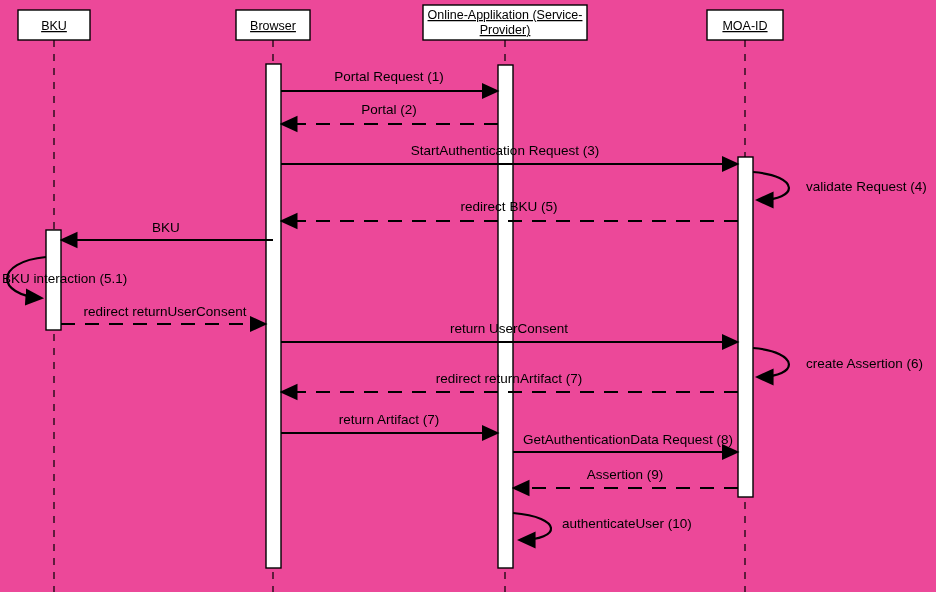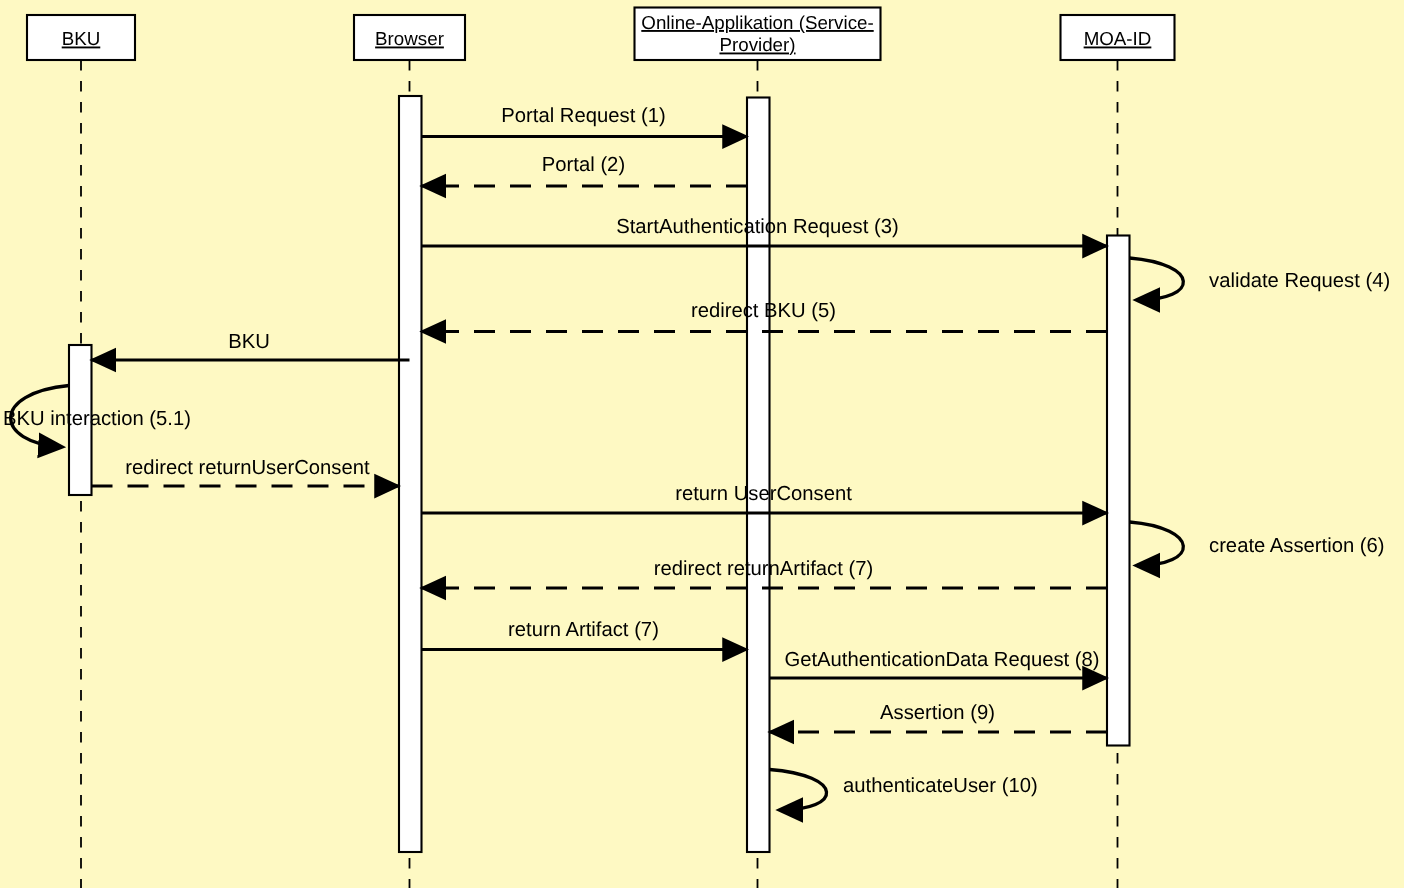--- a/index.html
+++ b/index.html
@@ -4,21 +4,21 @@
 <style>
   html, body {
     margin: 0;
     padding: 0;
     background: #ffffff;
   }
   #diagram-root {
     position: relative;
     width: 936px;
     height: 592px;
-    background: #fef9c3;
+    background: #ec4899;
     font-family: "Liberation Sans", sans-serif;
     overflow: hidden;
   }
   svg#sequence-canvas {
     display: block;
     width: 936px;
     height: 592px;
   }
   .lifeline-box rect {
     fill: #ffffff;

